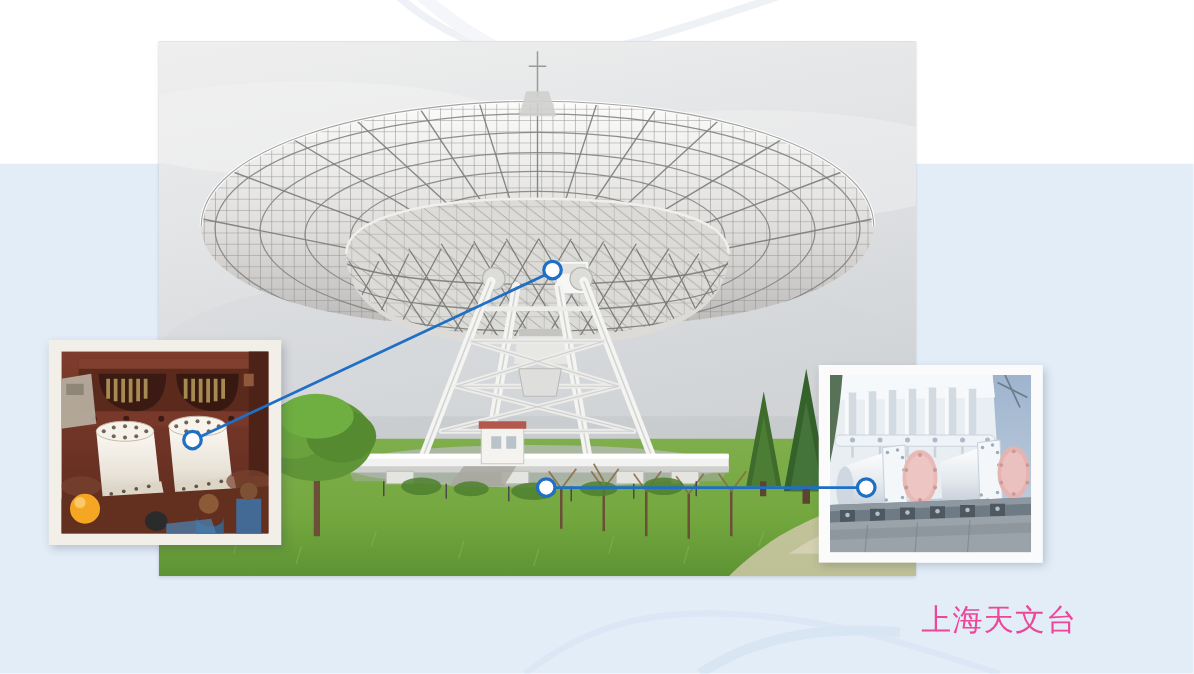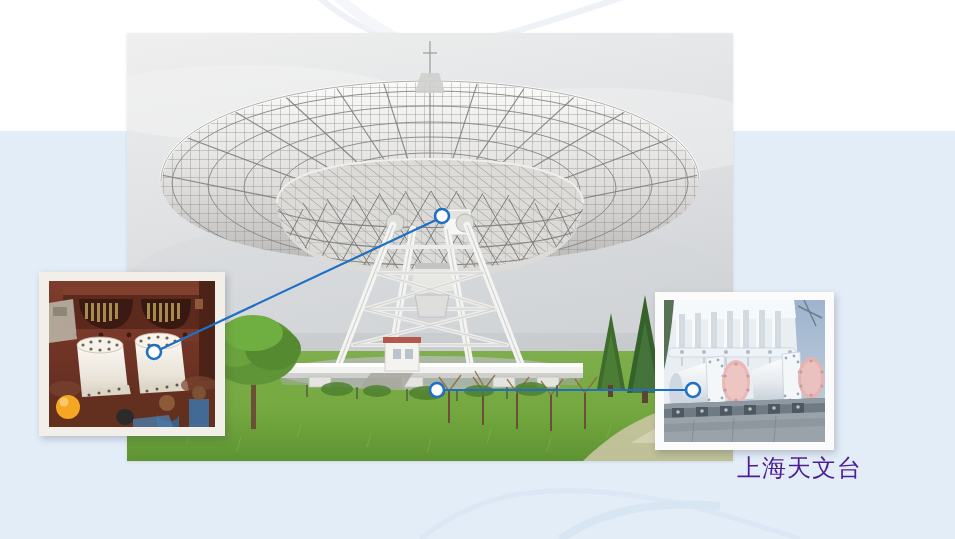--- a/index.html
+++ b/index.html
@@ -62,24 +62,24 @@
   #inset-right .photo { left: 9px; top: 8px; width: 161px; height: 142px; }
 
   
   .connectors {
     position: absolute; left: 0; top: 0; width: 955px; height: 539px;
     pointer-events: none;
   }
   
   .caption {
     position: absolute;
-    left: 737px; top: 452px;
+    left: 737px; top: 480px;
     font-family: "Liberation Serif", "DejaVu Serif", serif;
     font-size: 24px;
-    color: #4c1d95;
+    color: #ec4899;
     letter-spacing: 1px;
     white-space: nowrap;
   }
 </style>
 </head>
 <body>
 
 <div id="slide">
 
   <div class="bg-white-top"></div>

